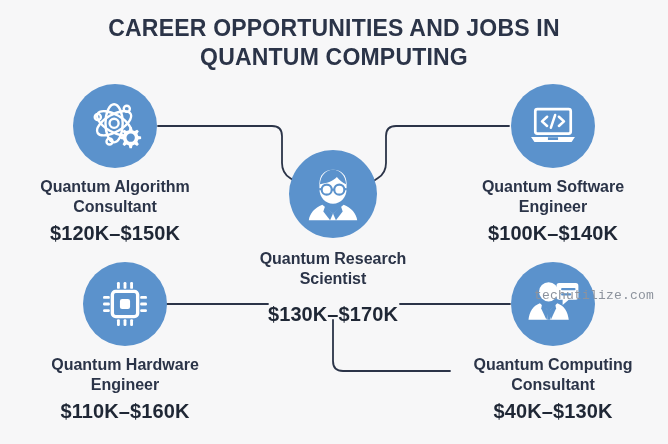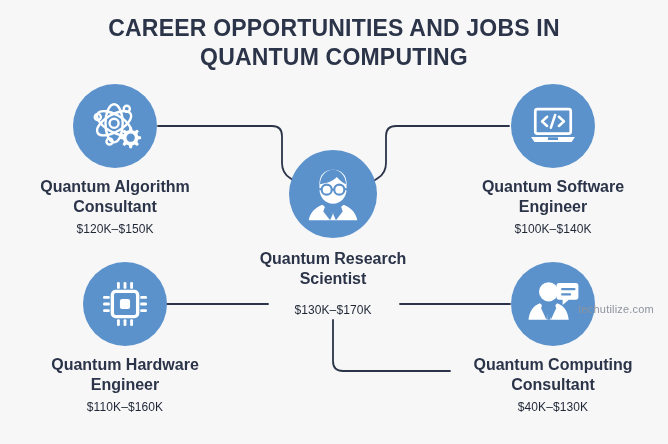--- a/index.html
+++ b/index.html
@@ -70,43 +70,44 @@
   .label {
     margin-top: 9px;
     color: #2b3448;
     font-size: 16px;
     font-weight: bold;
     line-height: 1.28;
   }
   .salary {
     margin-top: 4px;
     color: #1f2735;
-    font-size: 12px;
-    font-weight: normal;
+    font-size: 20px;
+    font-weight: bold;
     letter-spacing: 0.1px;
   }
 
   
   #node-algorithm { left: 10px;  top: 84px; }
   #node-software  { left: 448px; top: 84px; }
   #node-hardware  { left: 20px;  top: 262px; }
   #node-consultant{ left: 448px; top: 262px; }
   #node-center    { left: 229px; top: 150px; width: 208px; }
 
   #node-center .label { margin-top: 11px; text-align: center; }
   #node-center .salary { margin-top: 13px; }
 
   
   .watermark {
     position: absolute;
     right: 14px;
-    bottom: 0;
+    bottom: 12px;
     color: #8d939d;
-    font-size: 11px;
+    font-size: 13px;
     letter-spacing: 0.2px;
+    font-family: Liberation Mono, monospace;
   }
 </style>
 </head>
 <body>
 
 <div class="canvas">
 
   <div class="title">
     <span class="title-line">CAREER OPPORTUNITIES AND JOBS IN</span>
     <span class="title-line">QUANTUM COMPUTING</span>

